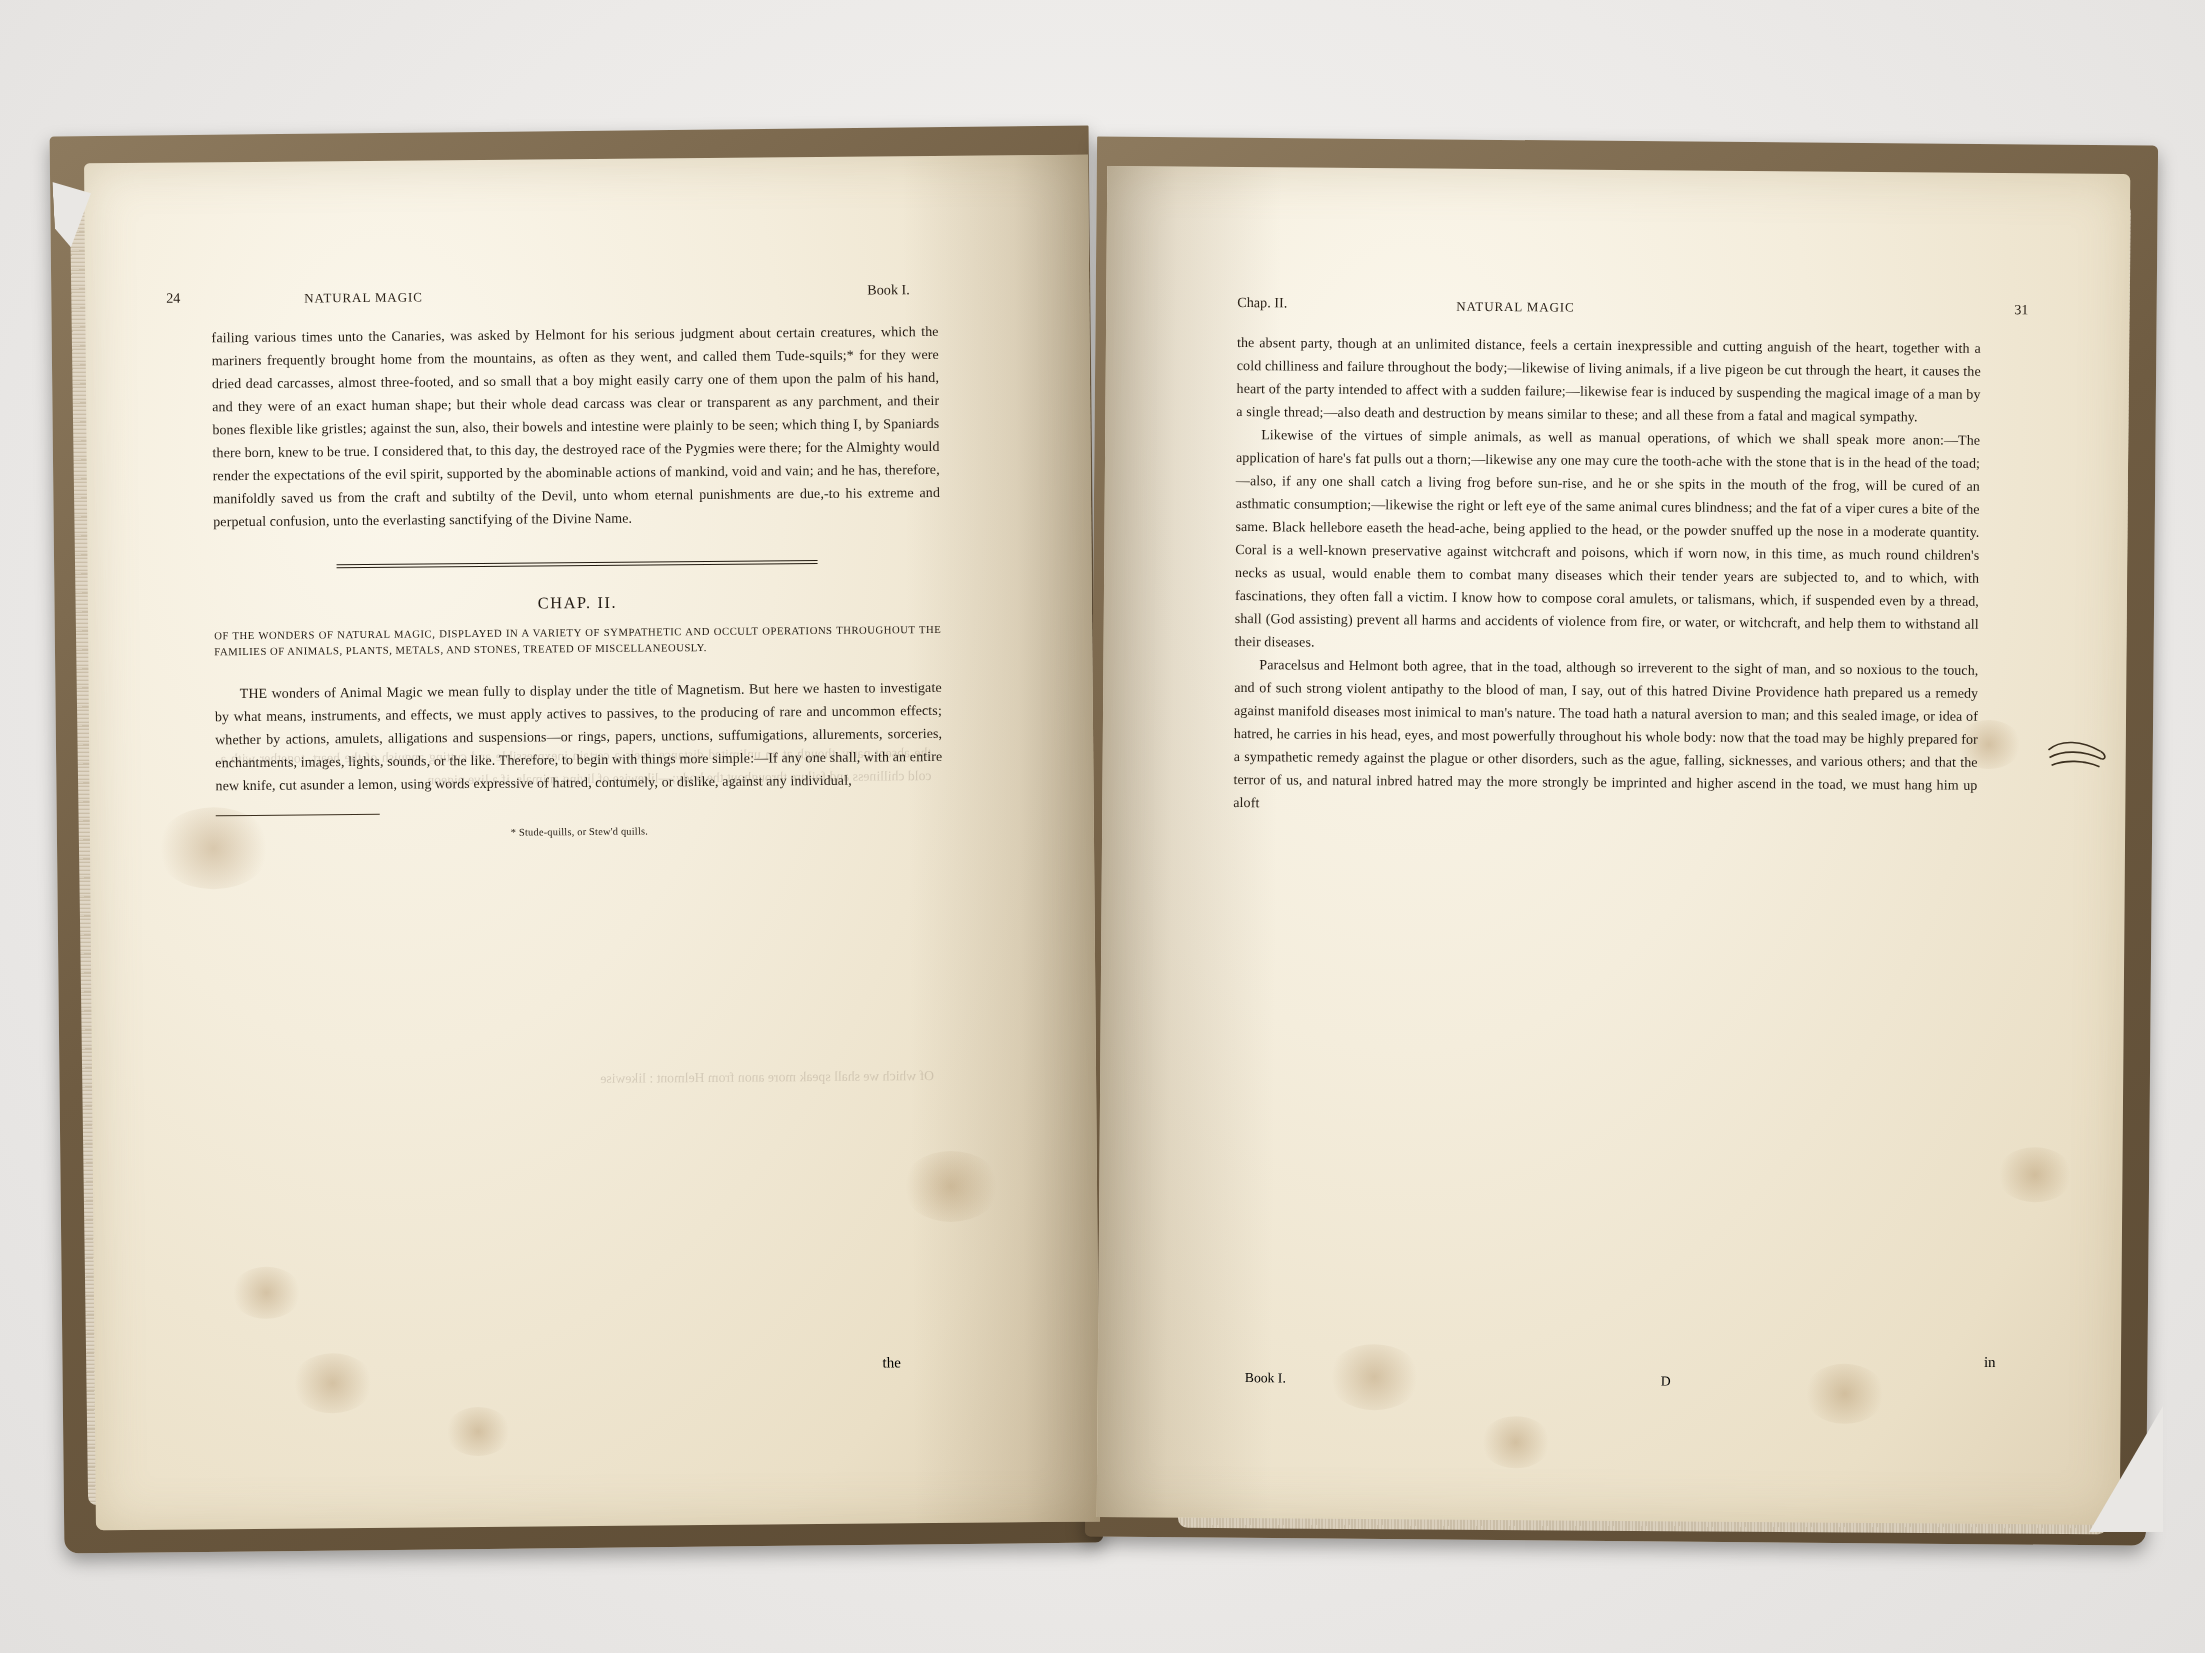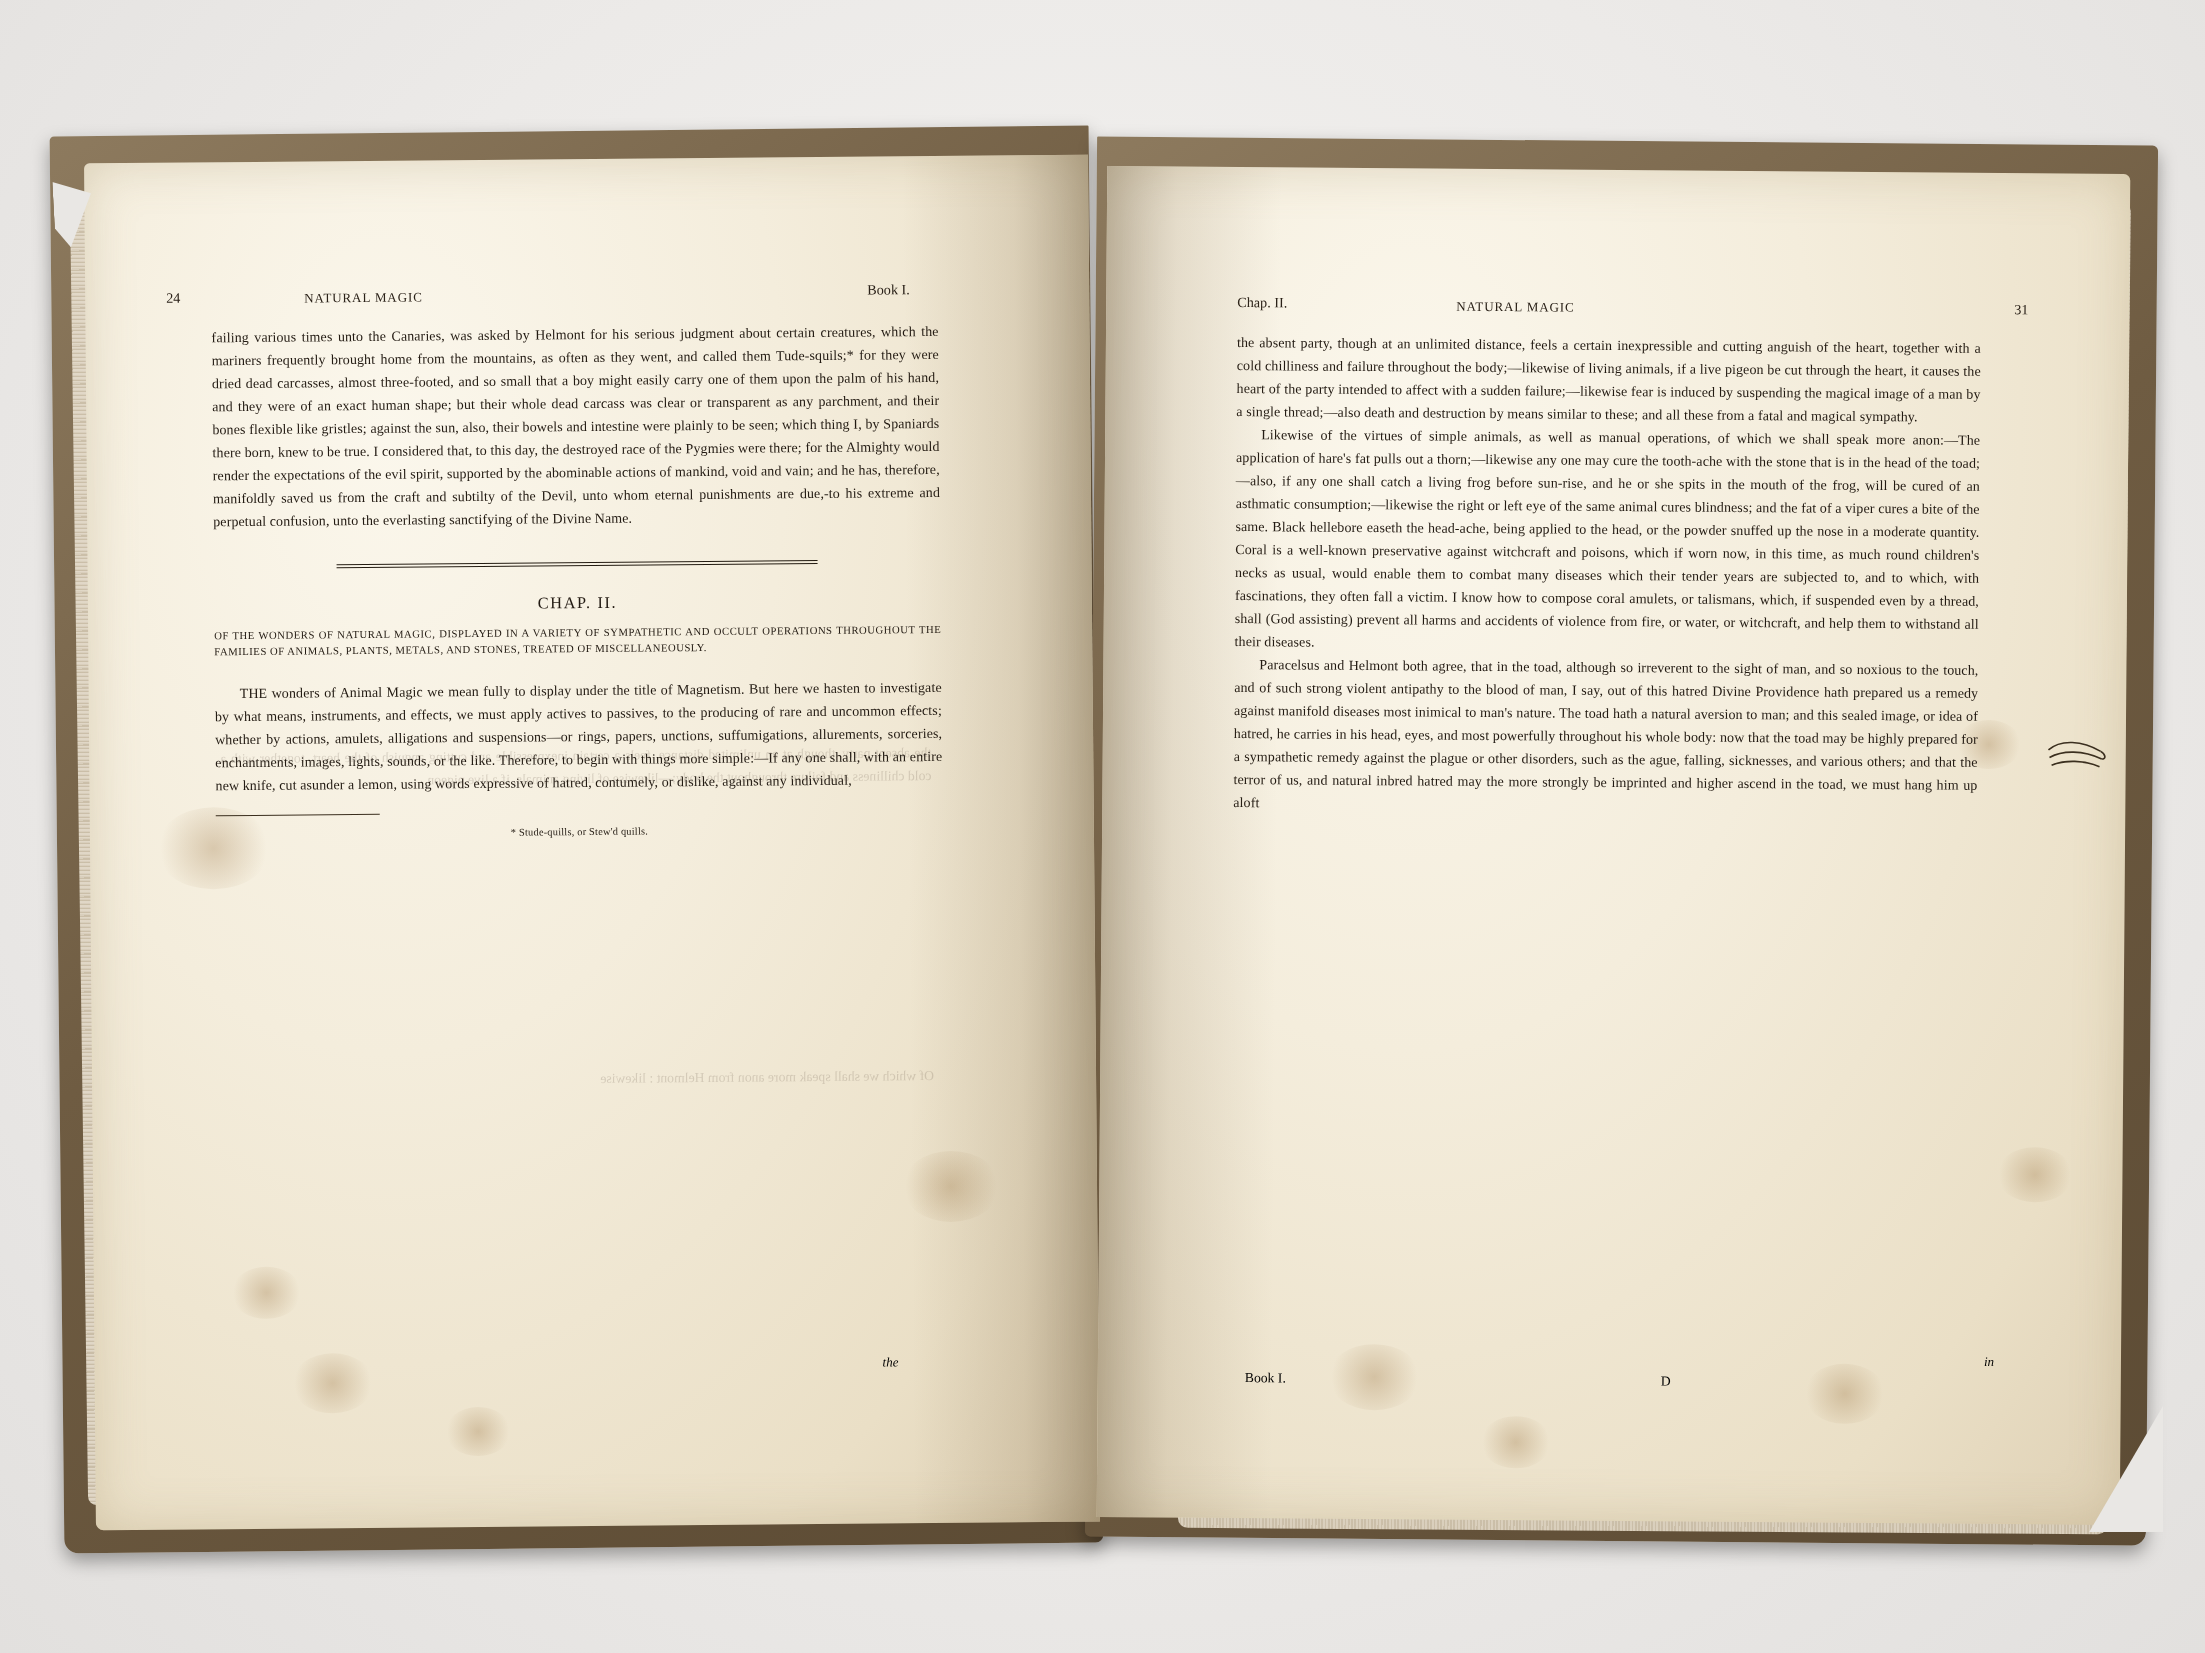--- a/index.html
+++ b/index.html
@@ -190,22 +190,21 @@
     border-top: 0.8px solid #3a2e1e;
     margin: 18.6px 0 6.6px 0;
   }
   .footnote {
     text-align: center;
     font-size: 10.4px;
     letter-spacing: 0.2px;
   }
   .catchword {
     position: absolute;
-    font-size: 13px;
-    font-style: italic;
+    font-size: 15px;
   }
   .signature {
     position: absolute;
     font-size: 13.7px;
   }
 
   
   .ghost {
     position: absolute;
     color: rgba(60,46,28,0.16);

